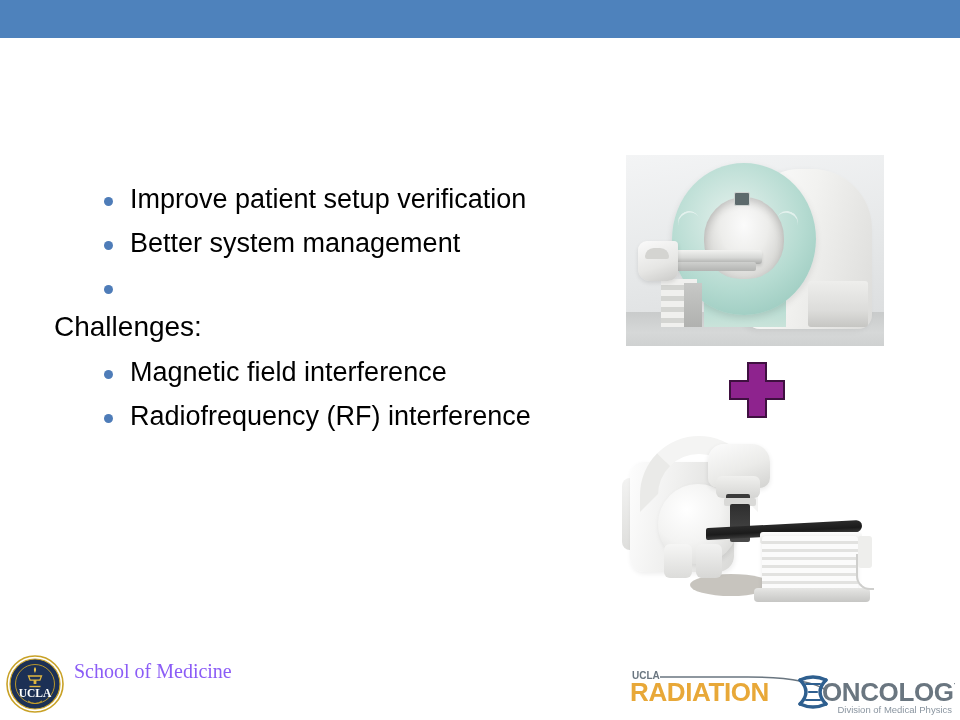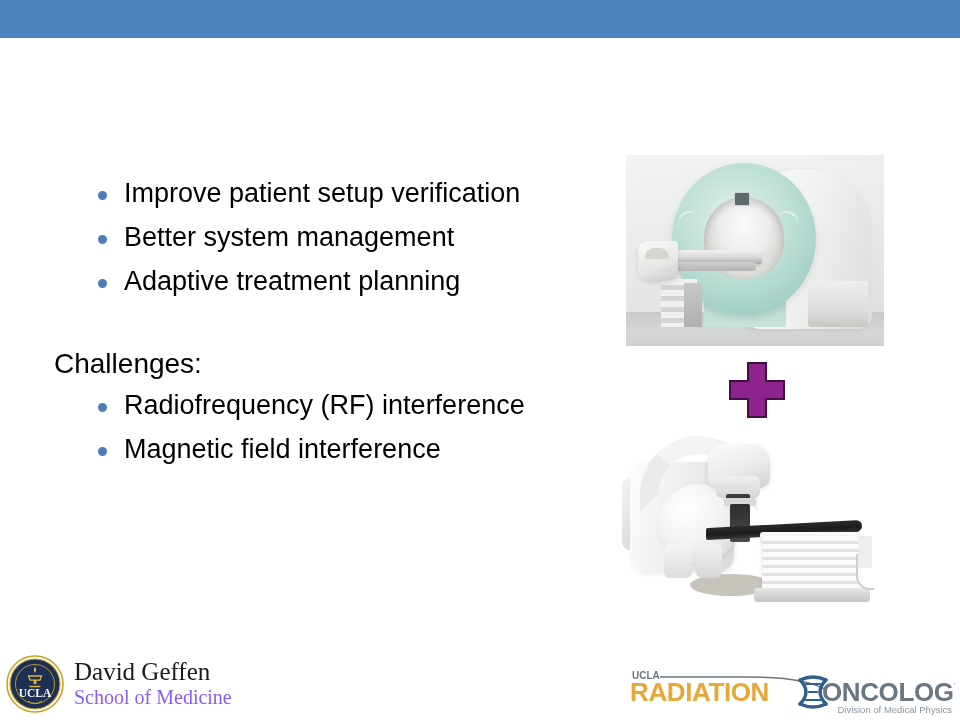--- a/index.html
+++ b/index.html
@@ -50,21 +50,21 @@
   }
   .section-heading {
     font-size: 28px;
     color: #000000;
     line-height: 1.0;
     margin: 0 0 14px 0;
     white-space: nowrap;
   }
   .bullet-list {
     list-style: none;
-    margin: 12px;
+    margin: 18px;
     padding: 0;
   }
   .bullet-item {
     position: relative;
     font-size: 27px;
     color: #000000;
     line-height: 1.0;
     padding-left: 58px;
     margin-bottom: 17px;
     white-space: nowrap;
@@ -427,35 +427,34 @@
       <li class="bullet-item">
         <span class="bullet-dot" style="background: rgb(78, 124, 184);"></span>
         <span>Improve patient setup verification</span>
       </li>
       <li class="bullet-item">
         <span class="bullet-dot" style="background: rgb(78, 124, 184);"></span>
         <span>Better system management</span>
       </li>
       <li class="bullet-item">
         <span class="bullet-dot" style="background: rgb(78, 124, 184);"></span>
-        <span>Adaptive treatment planning</span>
       </li>
     </ul>
 
     <div class="section-gap"></div>
 
     <div class="section-heading">Challenges:</div>
     <ul class="bullet-list">
       <li class="bullet-item">
         <span class="bullet-dot" style="background: rgb(78, 124, 184);"></span>
-        <span>Radiofrequency (RF) interference</span>
+        <span>Magnetic field interference</span>
       </li>
       <li class="bullet-item">
         <span class="bullet-dot" style="background: rgb(78, 124, 184);"></span>
-        <span>Magnetic field interference</span>
+        <span>Radiofrequency (RF) interference</span>
       </li>
     </ul>
   </div>
 
   <div id="mri-photo">
     <div class="floor"></div>
     <div class="rear-housing"></div>
     <div class="bore-base"></div>
     <div class="bore-ring"></div>
     <div class="decal-l"></div>
@@ -508,21 +507,20 @@
         <path d="M22.5 21 h13 l-1.6 4.2 h-9.8 z" fill="none" stroke="#e0b740" stroke-width="1.3"></path>
         <rect x="27.6" y="25" width="2.8" height="4" fill="#e0b740"></rect>
         <path d="M23.5 31.5 h11" stroke="#e0b740" stroke-width="1.4" fill="none"></path>
 
         <text x="29" y="41.5" font-family="Liberation Serif, serif" font-size="11.5" font-weight="bold" fill="#ffffff" text-anchor="middle">UCLA</text>
 
         <path d="M22 46 q7 5 14 0" stroke="#c9a227" stroke-width="1" fill="none"></path>
       </svg>
     </div>
     <div class="wordmark">
-      <div class="geffen-line1">David Geffen</div>
       <div class="geffen-line2">School of Medicine</div>
     </div>
   </div>
 
   <div id="radonc-logo">
     <svg width="325" height="48" viewBox="0 0 325 48" aria-hidden="true">
 
       <text id="ro-ucla" x="2" y="11" font-family="Liberation Sans, sans-serif" font-size="10" font-weight="bold" fill="#6a7680">UCLA</text>
 
       <path d="M30 9 L118 9 Q176 9 196 22" stroke="#6a7680" stroke-width="1.6" fill="none"></path>

